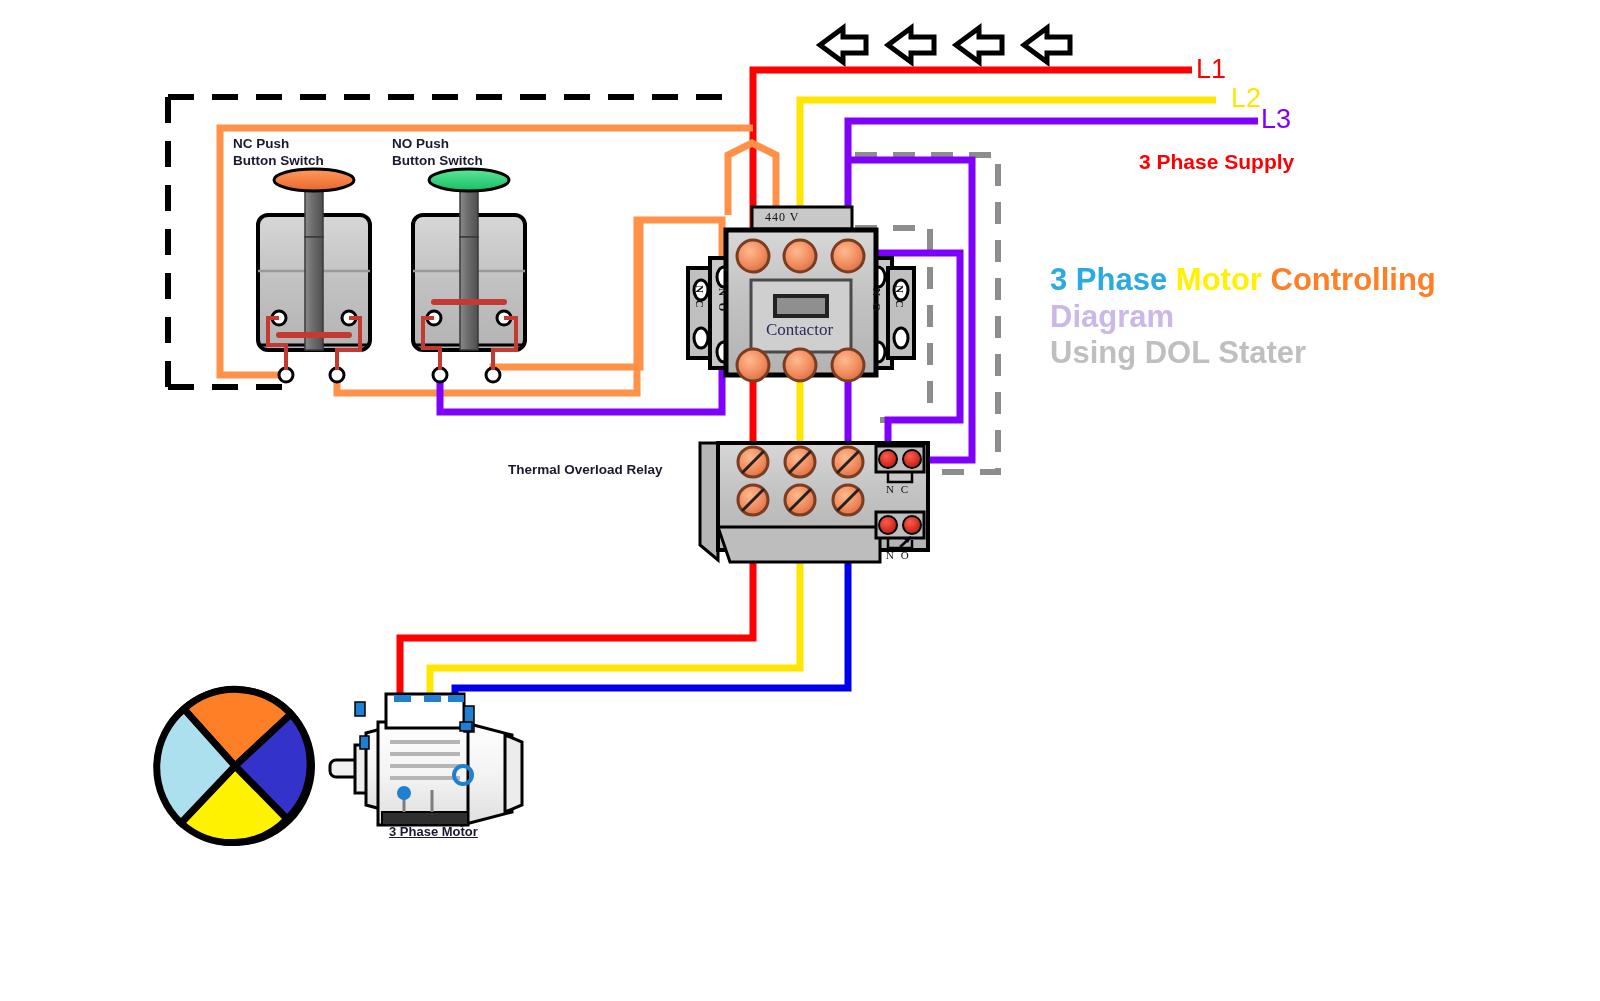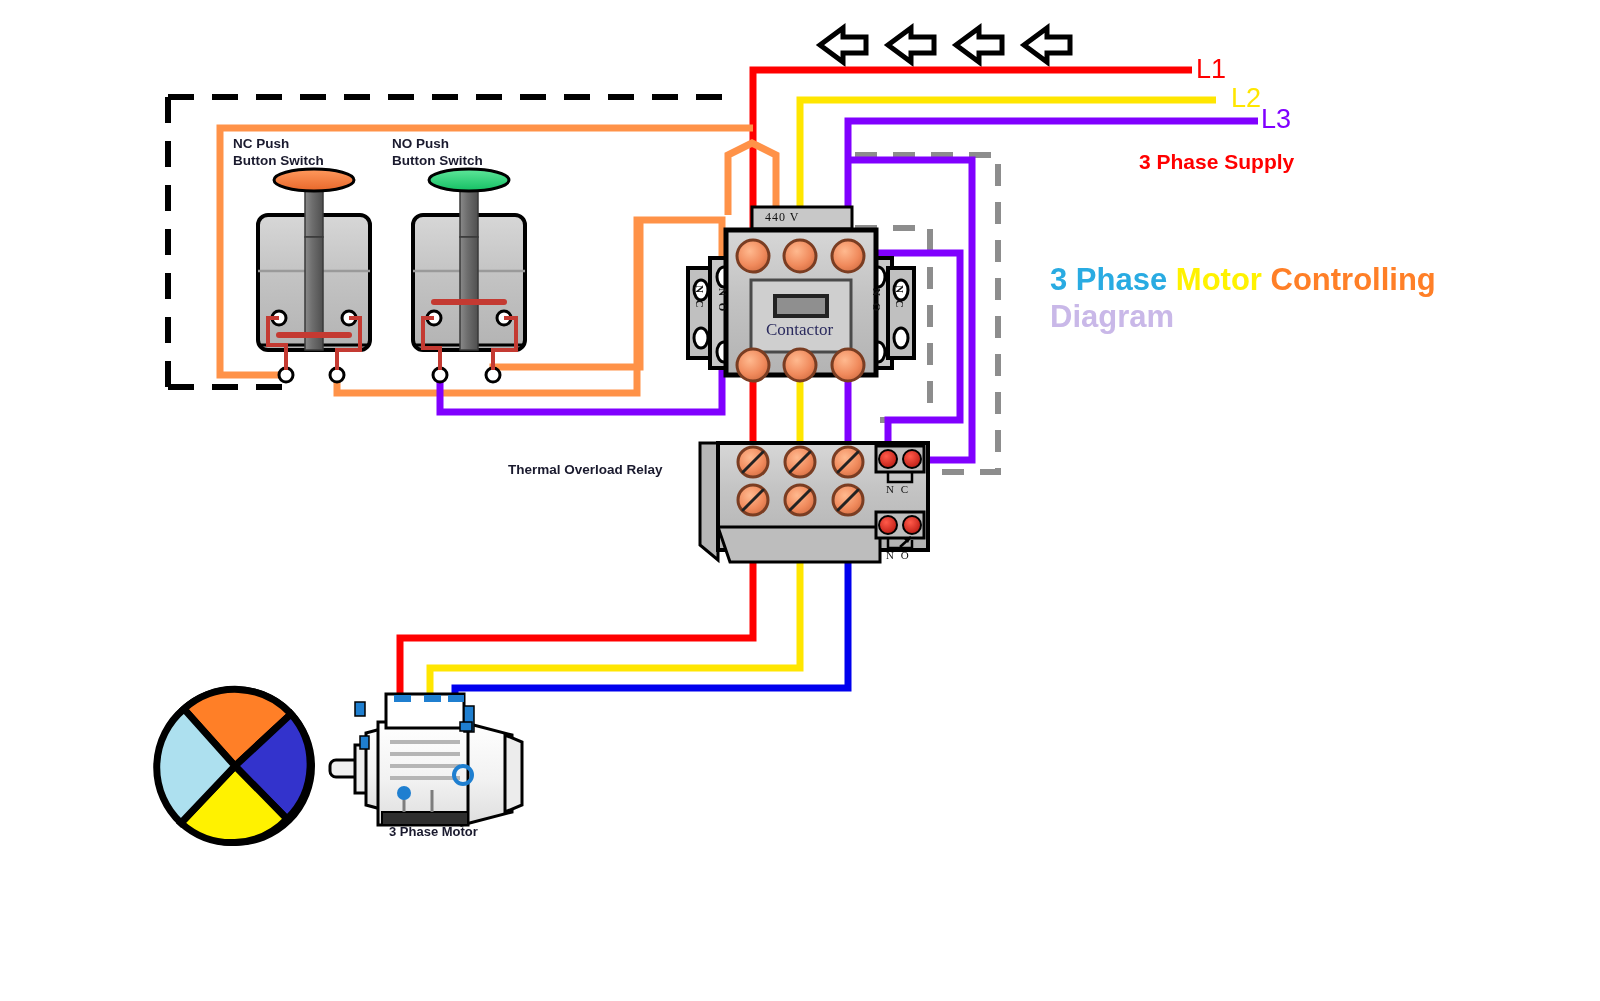--- a/index.html
+++ b/index.html
@@ -76,20 +76,21 @@
     font-weight: bold;
     color: #1a1a2e;
     white-space: nowrap;
   }
   .motor-label {
     position: absolute;
     font-size: 13px;
     font-weight: bold;
     color: #1a1a2e;
     white-space: nowrap;
+    text-decoration: underline;
   }
   .contactor-word {
     position: absolute;
     font-size: 17px;
     color: #2b2b5e;
     white-space: nowrap;
     font-family: "Liberation Serif", serif;
   }
   .volt-word {
     position: absolute;
@@ -375,20 +376,21 @@
       <path d="M 235 766 L 291 714 A 76 76 0 0 1 287 819 Z" fill="#3333CC" stroke="#000" stroke-width="7"></path>
       <path d="M 235 766 L 287 819 A 76 76 0 0 1 181 823 Z" fill="#FFF200" stroke="#000" stroke-width="7"></path>
       <path d="M 235 766 L 181 823 A 76 76 0 0 1 184 709 Z" fill="#ADE0EF" stroke="#000" stroke-width="7"></path>
     </g>
 
   </svg>
 
   <div class="title-block">
     <div class="title-line"><span class="t-cyan">3 Phase </span><span class="t-yellow">Motor </span><span class="t-orange">Controlling</span></div>
     <div class="title-line t-lav">Diagram</div>
+    <div class="title-line t-gray">Using DOL Stater</div>
   </div>
 
   <div class="line-label lbl-l1" style="left:1196px; top:54px;">L1</div>
   <div class="line-label lbl-l2" style="left:1219px; top:83px;margin-left:12px;">L2</div>
   <div class="line-label lbl-l3" style="left:1261px; top:104px;">L3</div>
 
   <div class="supply-label" style="left:1107px; top:150px;">3 Phase Supply</div>
 
   <div class="small-label" style="left:233px; top:135px;">NC Push
 Button Switch</div>

